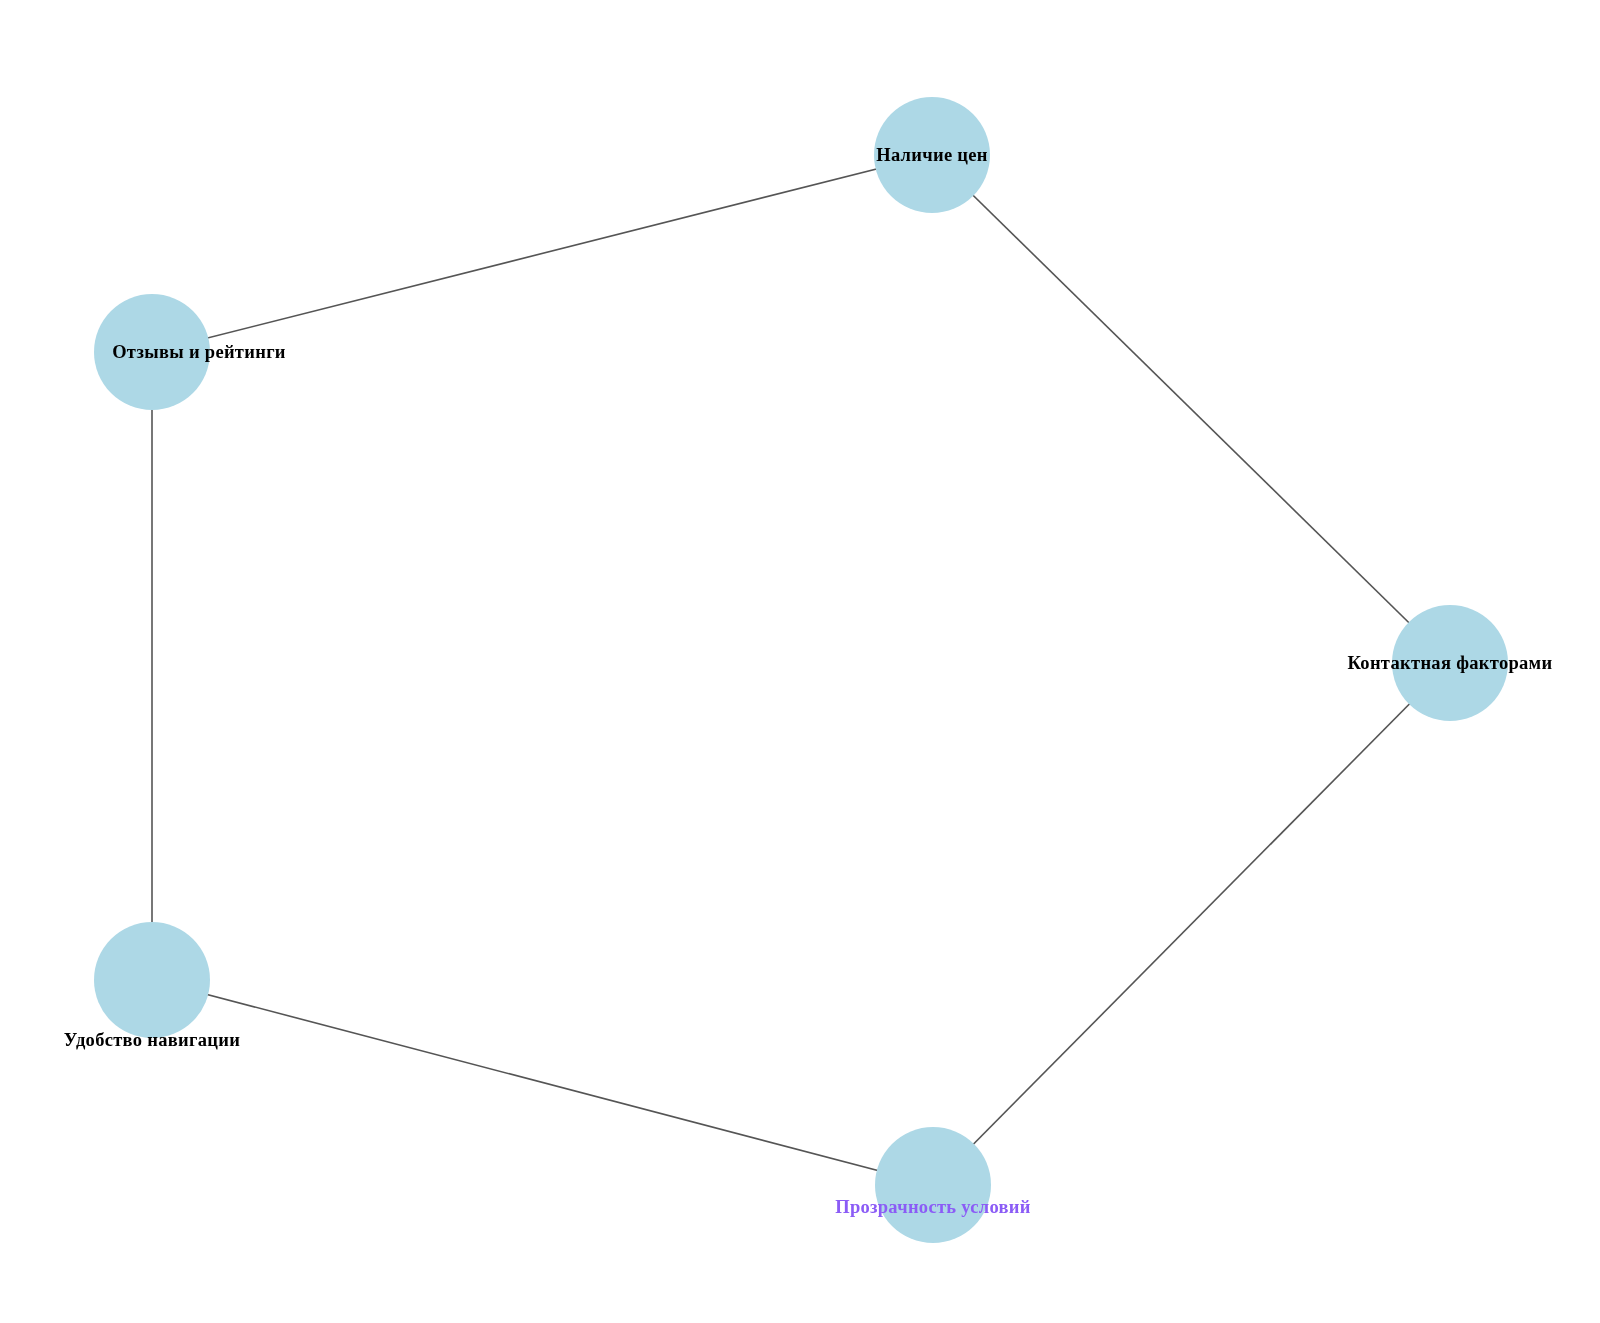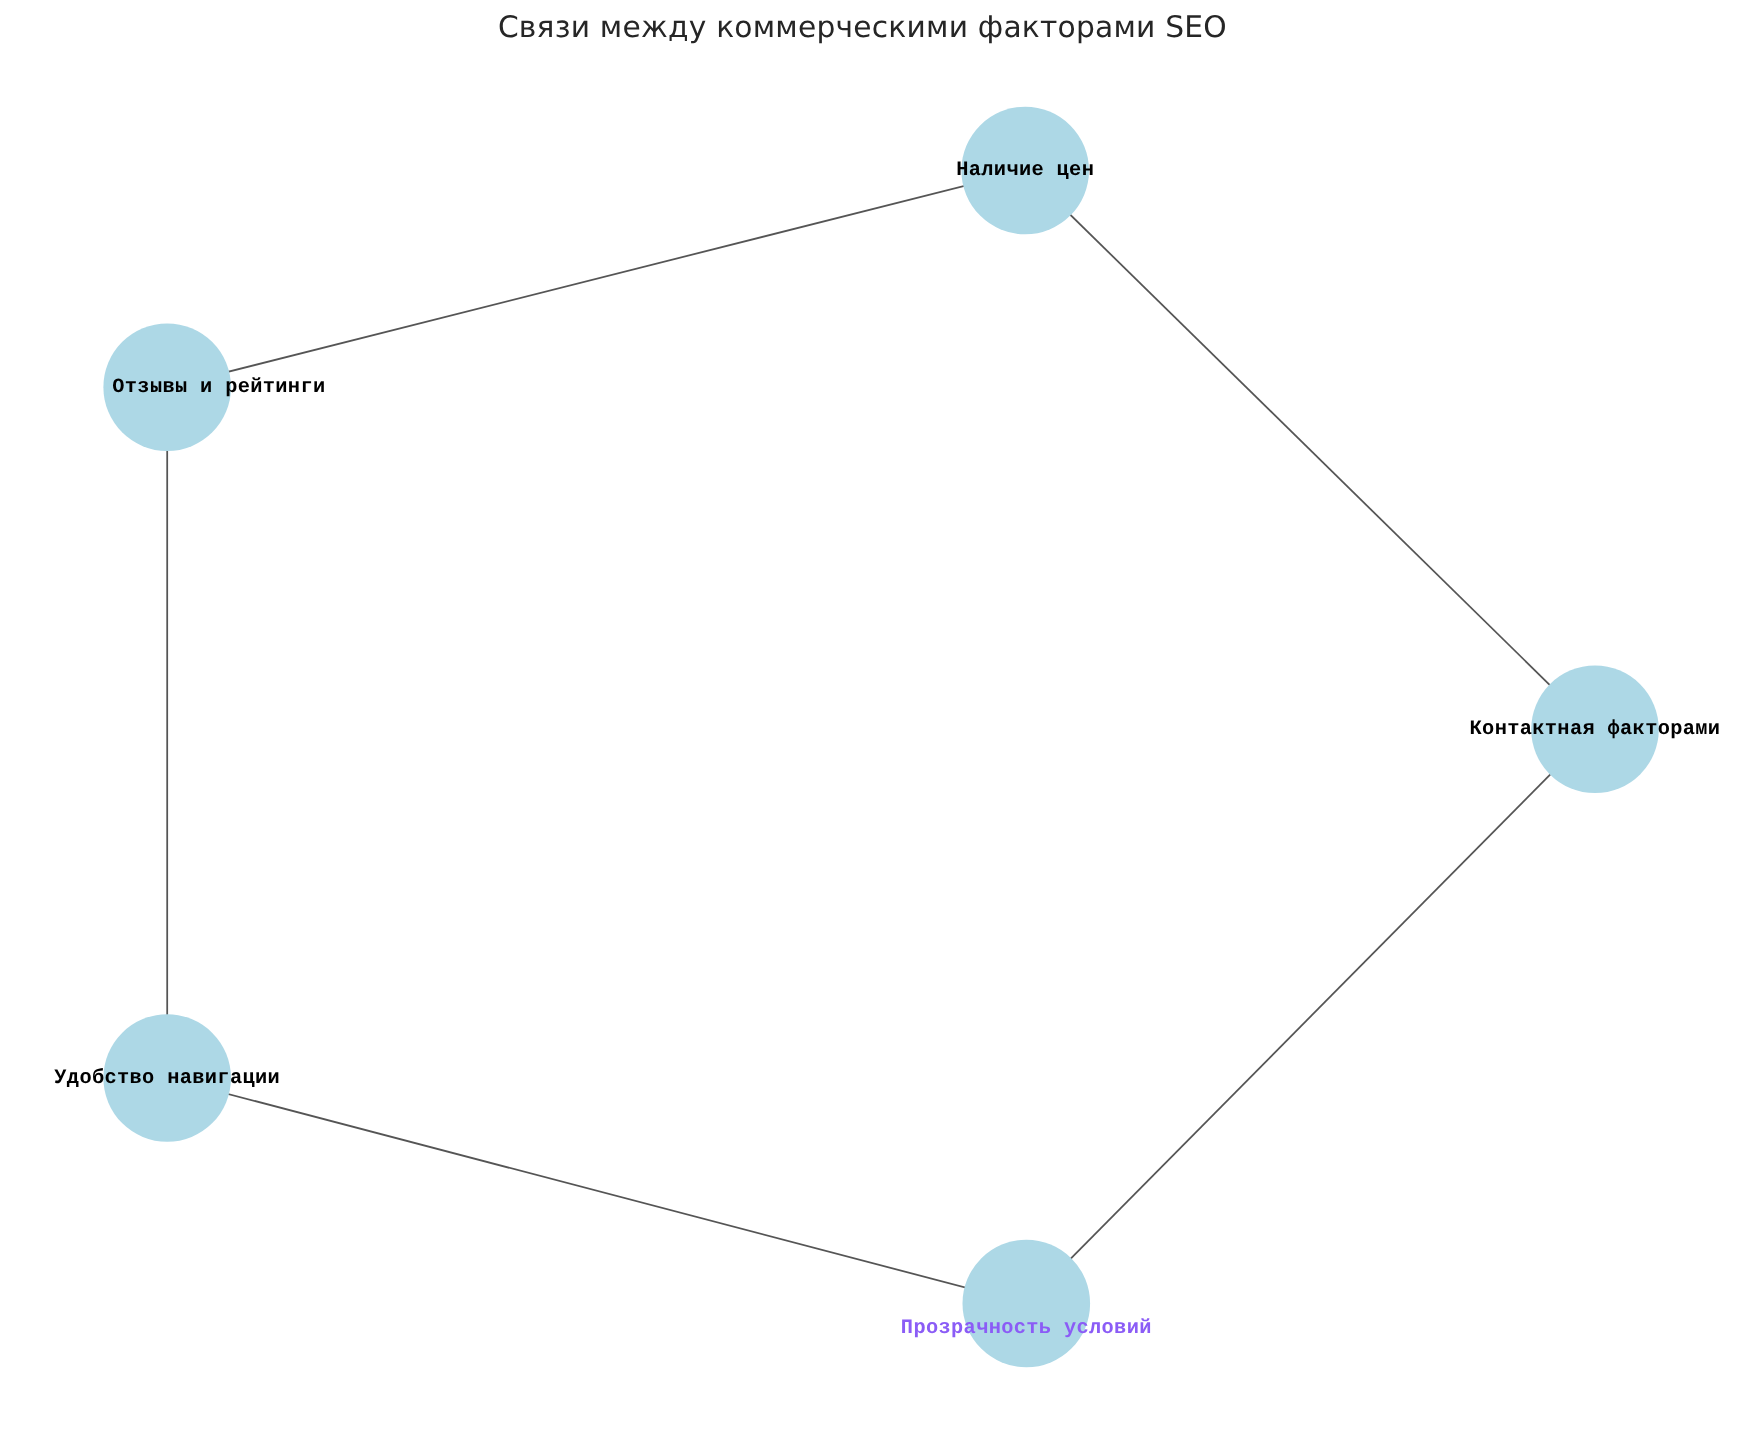--- a/index.html
+++ b/index.html
@@ -50,36 +50,35 @@
   .node-layer {
     position: absolute;
     left: 0;
     top: 0;
     width: 1600px;
     height: 1323px;
     pointer-events: none;
   }
   .node-label {
     position: absolute;
-    font-family: Liberation Mono, monospace;
+    font-family: Liberation Serif, serif;
     font-size: 18.5px;
     font-weight: 700;
     color: #000000;
     white-space: nowrap;
     transform: translate(-50%, -50%);
     letter-spacing: 0.3px;
     pointer-events: auto;
   }
 </style>
 </head>
 <body>
 
 <div id="canvas">
 
-  <div id="chart-title">Связи между коммерческими факторами SEO</div>
 
   <svg id="graph-svg" viewBox="0 0 1600 1323">
     <g id="edge-group">
         <line x1="152" y1="352" x2="932" y2="155" class="graph-edge" stroke="#555555" stroke-width="1.6"></line>
         <line x1="932" y1="155" x2="1450" y2="663" class="graph-edge" stroke="#555555" stroke-width="1.6"></line>
         <line x1="1450" y1="663" x2="933" y2="1185" class="graph-edge" stroke="#555555" stroke-width="1.6"></line>
         <line x1="933" y1="1185" x2="152" y2="980" class="graph-edge" stroke="#555555" stroke-width="1.6"></line>
         <line x1="152" y1="980" x2="152" y2="352" class="graph-edge" stroke="#555555" stroke-width="1.6"></line>
       </g>
     <g id="node-group">
@@ -88,17 +87,17 @@
         <circle cx="1450" cy="663" r="58" class="graph-node-circle" fill="#ADD8E6"></circle>
         <circle cx="152" cy="980" r="58" class="graph-node-circle" fill="#ADD8E6"></circle>
         <circle cx="933" cy="1185" r="58" class="graph-node-circle" fill="#ADD8E6"></circle>
       </g>
   </svg>
 
   <div class="node-layer" id="label-layer">
       <div class="node-label" style="left: 932px; top: 155px; color: rgb(0, 0, 0);">Наличие цен</div>
       <div class="node-label" style="left: 152px; top: 352px; color: rgb(0, 0, 0); margin-left: 47px;">Отзывы и рейтинги</div>
       <div class="node-label" style="left: 1450px; top: 663px; color: rgb(0, 0, 0);">Контактная факторами</div>
-      <div class="node-label" style="left: 152px; top: 980px; color: rgb(0, 0, 0);">Удобство навигации</div>
+      <div class="node-label" style="left: 152px; top: 1040px; color: rgb(0, 0, 0);">Удобство навигации</div>
       <div class="node-label" style="left: 933px; top: 1207px; color: #8b5cf6;">Прозрачность условий</div>
     </div>
 
 </div>
 
 </body></html>

